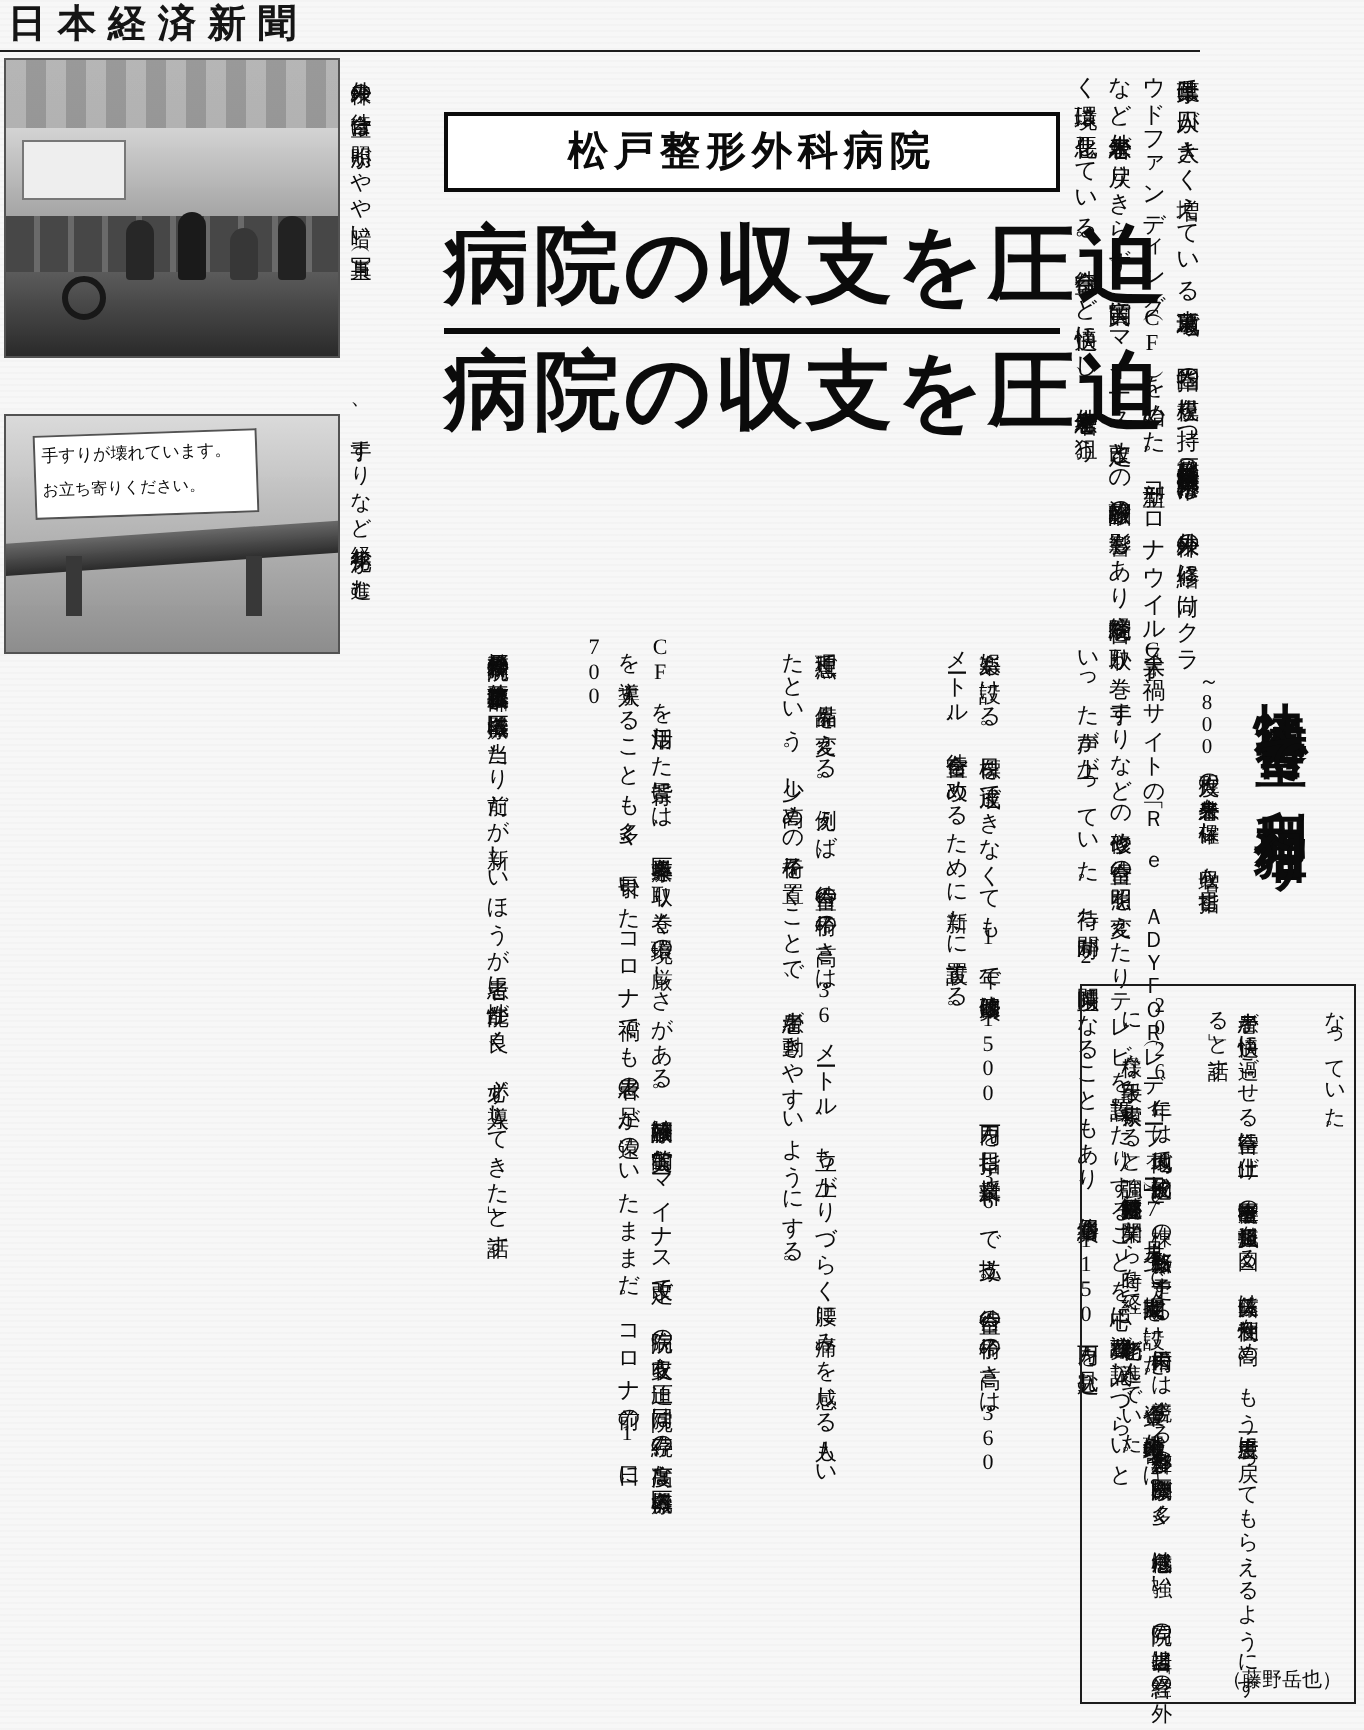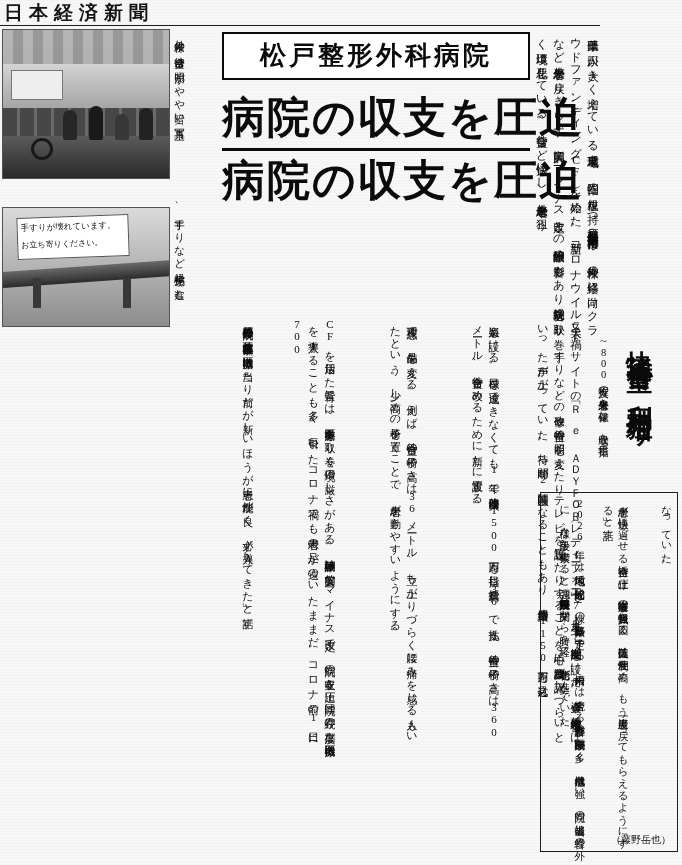--- a/index.html
+++ b/index.html
@@ -20,21 +20,21 @@
     inset: 0;
     background: #f3f1ee;
     background-image:
        repeating-linear-gradient(0deg, rgba(0,0,0,0.015) 0 1px, rgba(0,0,0,0) 1px 3px);
   }
 
   
   .masthead {
     position: absolute; left: 0; top: 0; width: 600px; height: 26px;
     border-bottom: 1.5px solid #222;
-    display: flex; align-items: flex-start;
+    display: flex; align-items: flex-end;
   }
   .paper-name {
     font-family: "DejaVu Serif", serif;
     font-weight: bold;
     font-size: 19px;
     letter-spacing: 6px;
     padding-left: 4px;
     white-space: nowrap;
     color: #1a1a1a;
   }
@@ -134,25 +134,26 @@
   .cap2 { left: 172px; top: 200px; height: 140px; }
 
   
   .headline-box {
     position: absolute; left: 222px; top: 32px; width: 308px;
   }
   .hospital-name {
     border: 2px solid #111;
     text-align: center;
     font-weight: bold;
-    font-size: 26px;
+    font-size: 20px;
     letter-spacing: 3px;
     padding: 4px 20px 5px;
     background: #fff;
     font-family: "DejaVu Serif", serif;
+    margin-top: 24px;
   }
   .main-head {
     margin-top: 8px;
     text-align: center;
     font-family: "DejaVu Serif", serif;
   }
   .main-head .line {
     font-weight: bold;
     font-size: 43px;
     letter-spacing: 2px;

